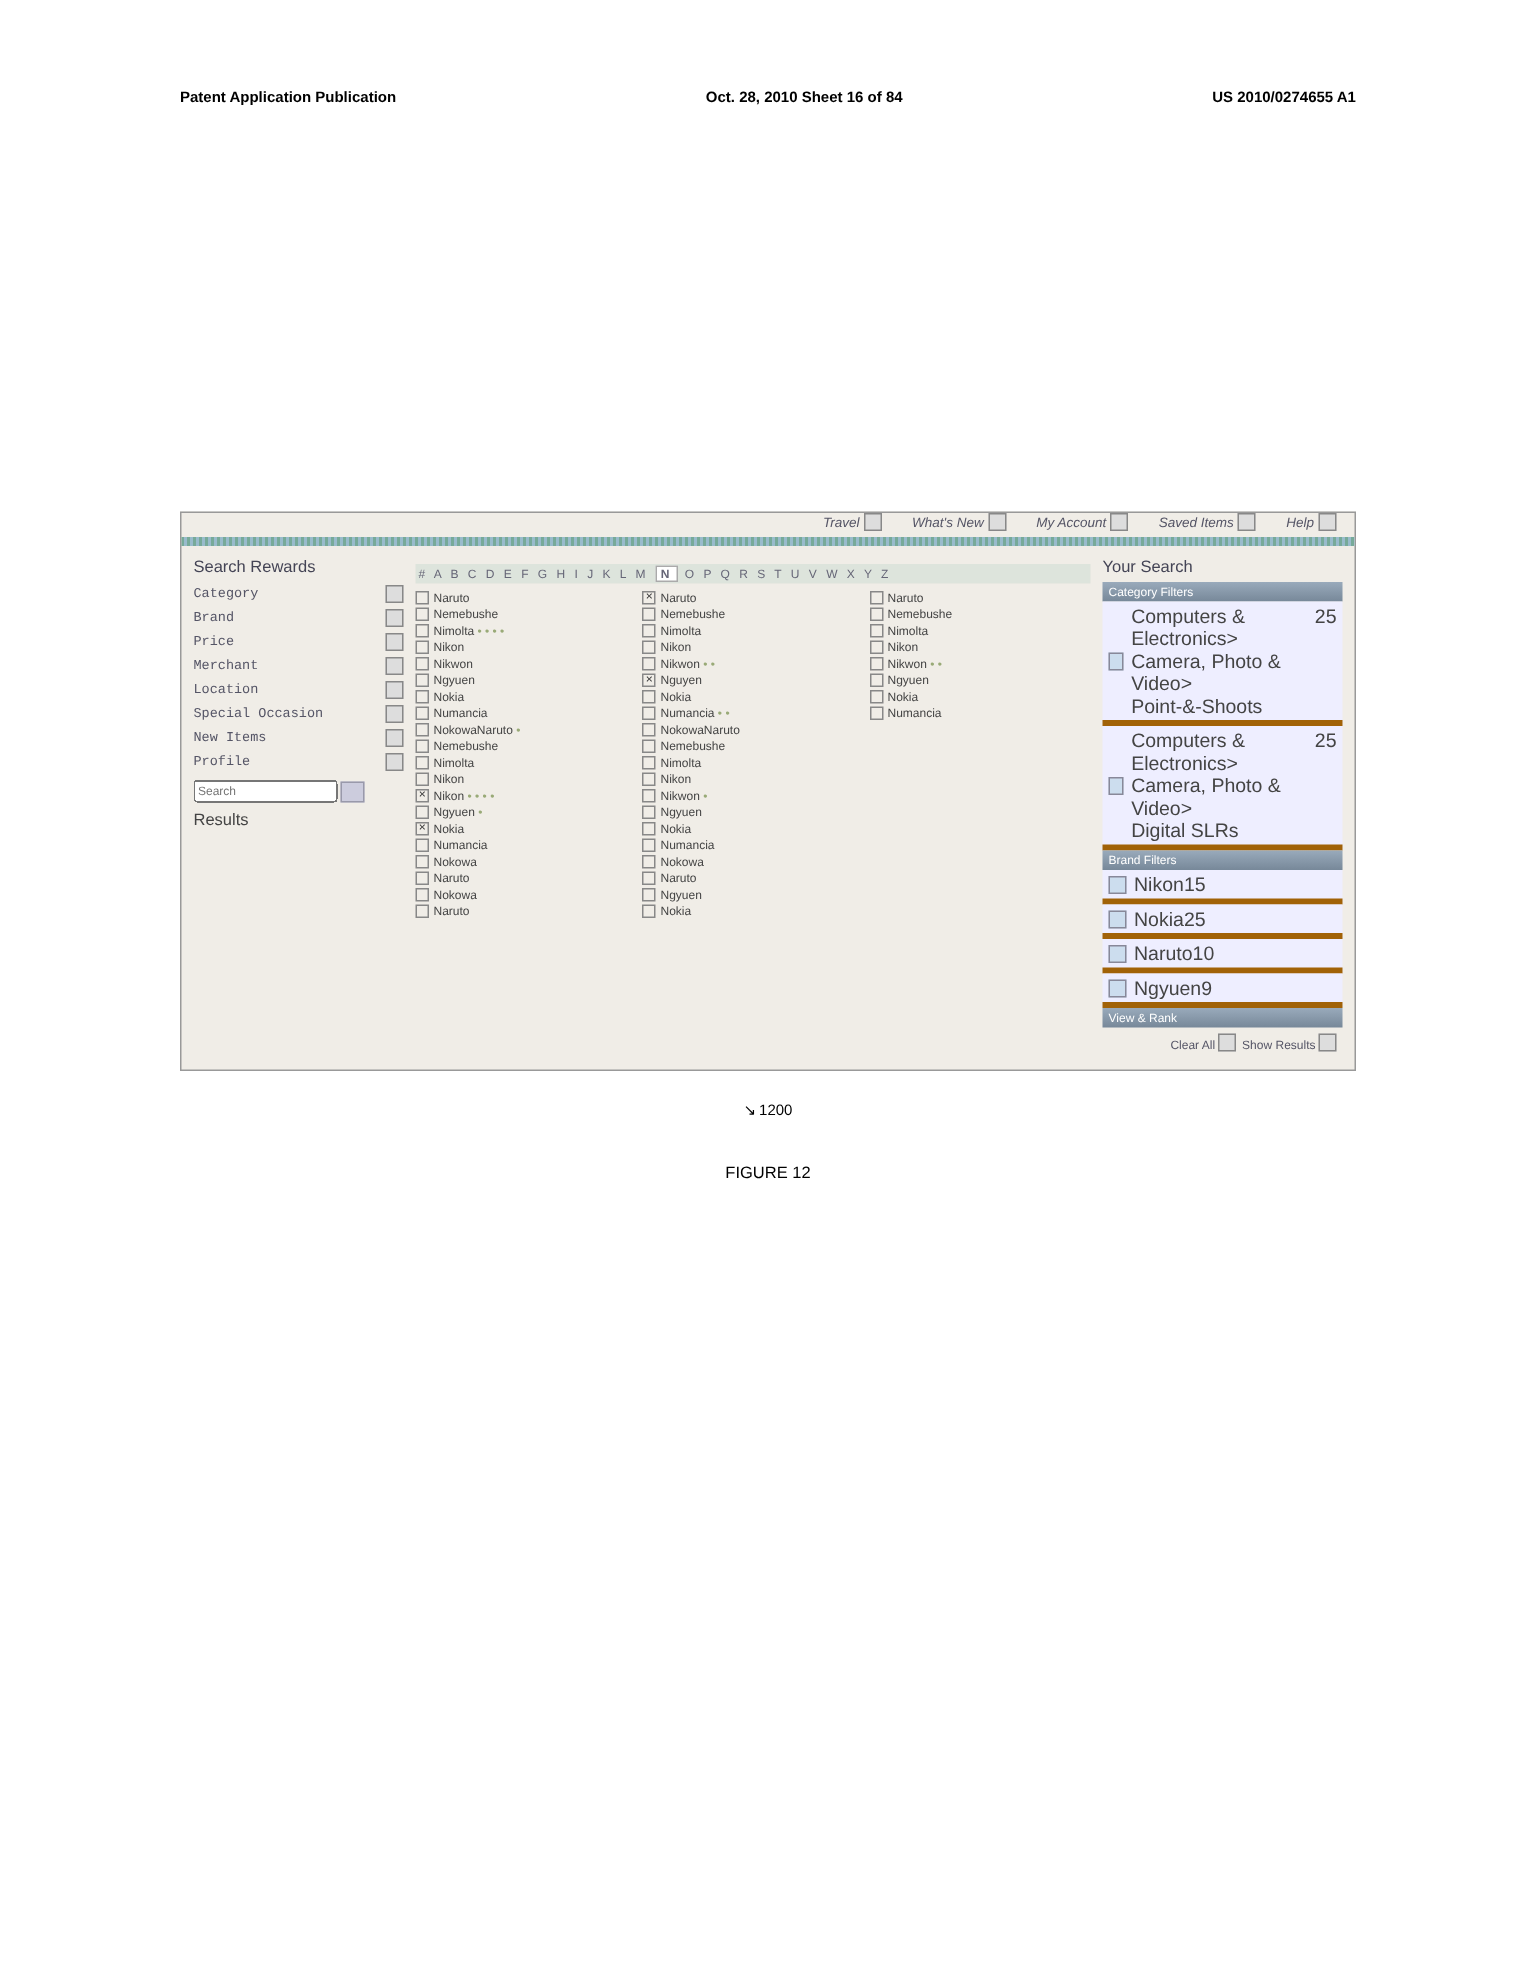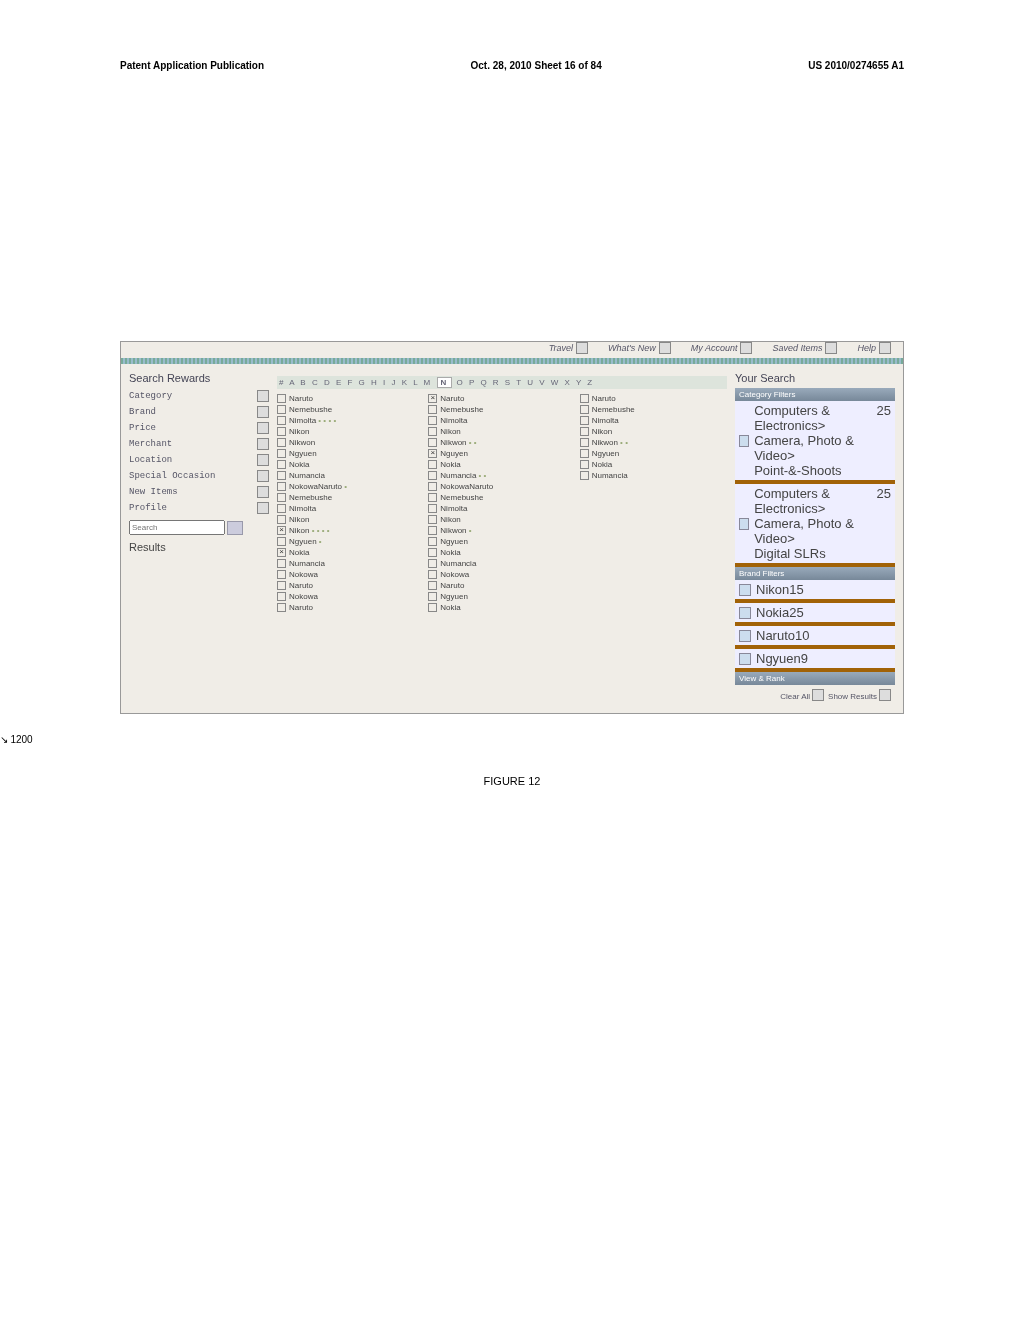--- a/index.html
+++ b/index.html
@@ -65,21 +65,21 @@
 .brand-item { font-size:8px; padding:1px 0; display:flex; align-items:center; gap:3px;}
 .cb { display:inline-block; width:7px; height:7px; border:1px solid #888; }
 .cb.x::after { content:"×"; font-size:8px; line-height:6px; display:block; text-align:center; color:#333;}
 .right .panel-title { margin-bottom:4px;}
 .filter-head { background: linear-gradient(#9ab,#789); color:#fff; font-size:8px; padding:2px 4px; }
 .filter-row { display:flex; font-size:13px; padding:2px 4px; background:#eef; border-bottom:4px solid #a16207;}
 .filter-row .gear { width:10px;height:10px;border:1px solid #889; background:#cde; display:inline-block; margin-right:3px;}
 .filter-row .left { display:flex; align-items:center; gap:2px;}
 .btn-row { display:flex; justify-content:flex-end; gap:4px; padding:4px; font-size:8px;}
 .btn { display:inline-flex; align-items:flex-end; gap:2px; color:#556;}
-.ref-1200 { font-size:10px; margin:4px 0 4px 0;}
+.ref-1200 { text-align:center; font-size:10px; margin:4px 0 4px 0;}
 .ref-1200::before { content:"↘"; font-size:10px; margin-right:2px;}
 .figure-label { text-align:center; font-size:11px; margin:30px 0; }
 </style>
 </head>
 <body>
 
 <div class="page-header">
   <span>Patent Application Publication</span>
   <span>Oct. 28, 2010  Sheet 16 of 84</span>
   <span>US 2010/0274655 A1</span>

